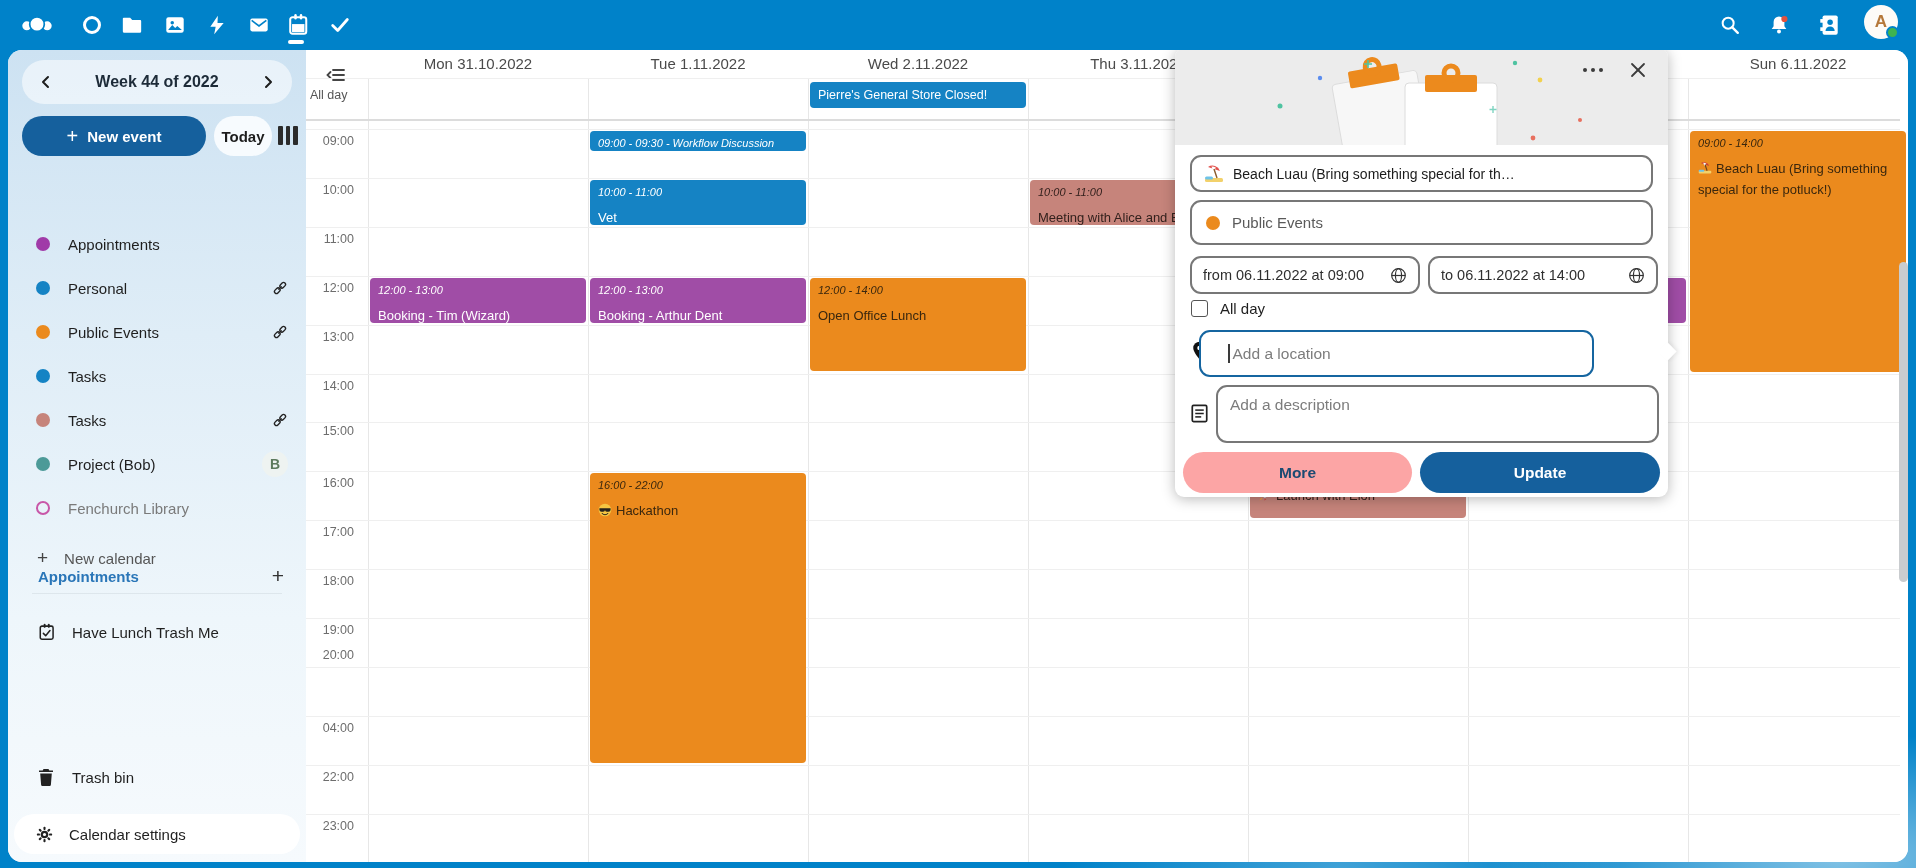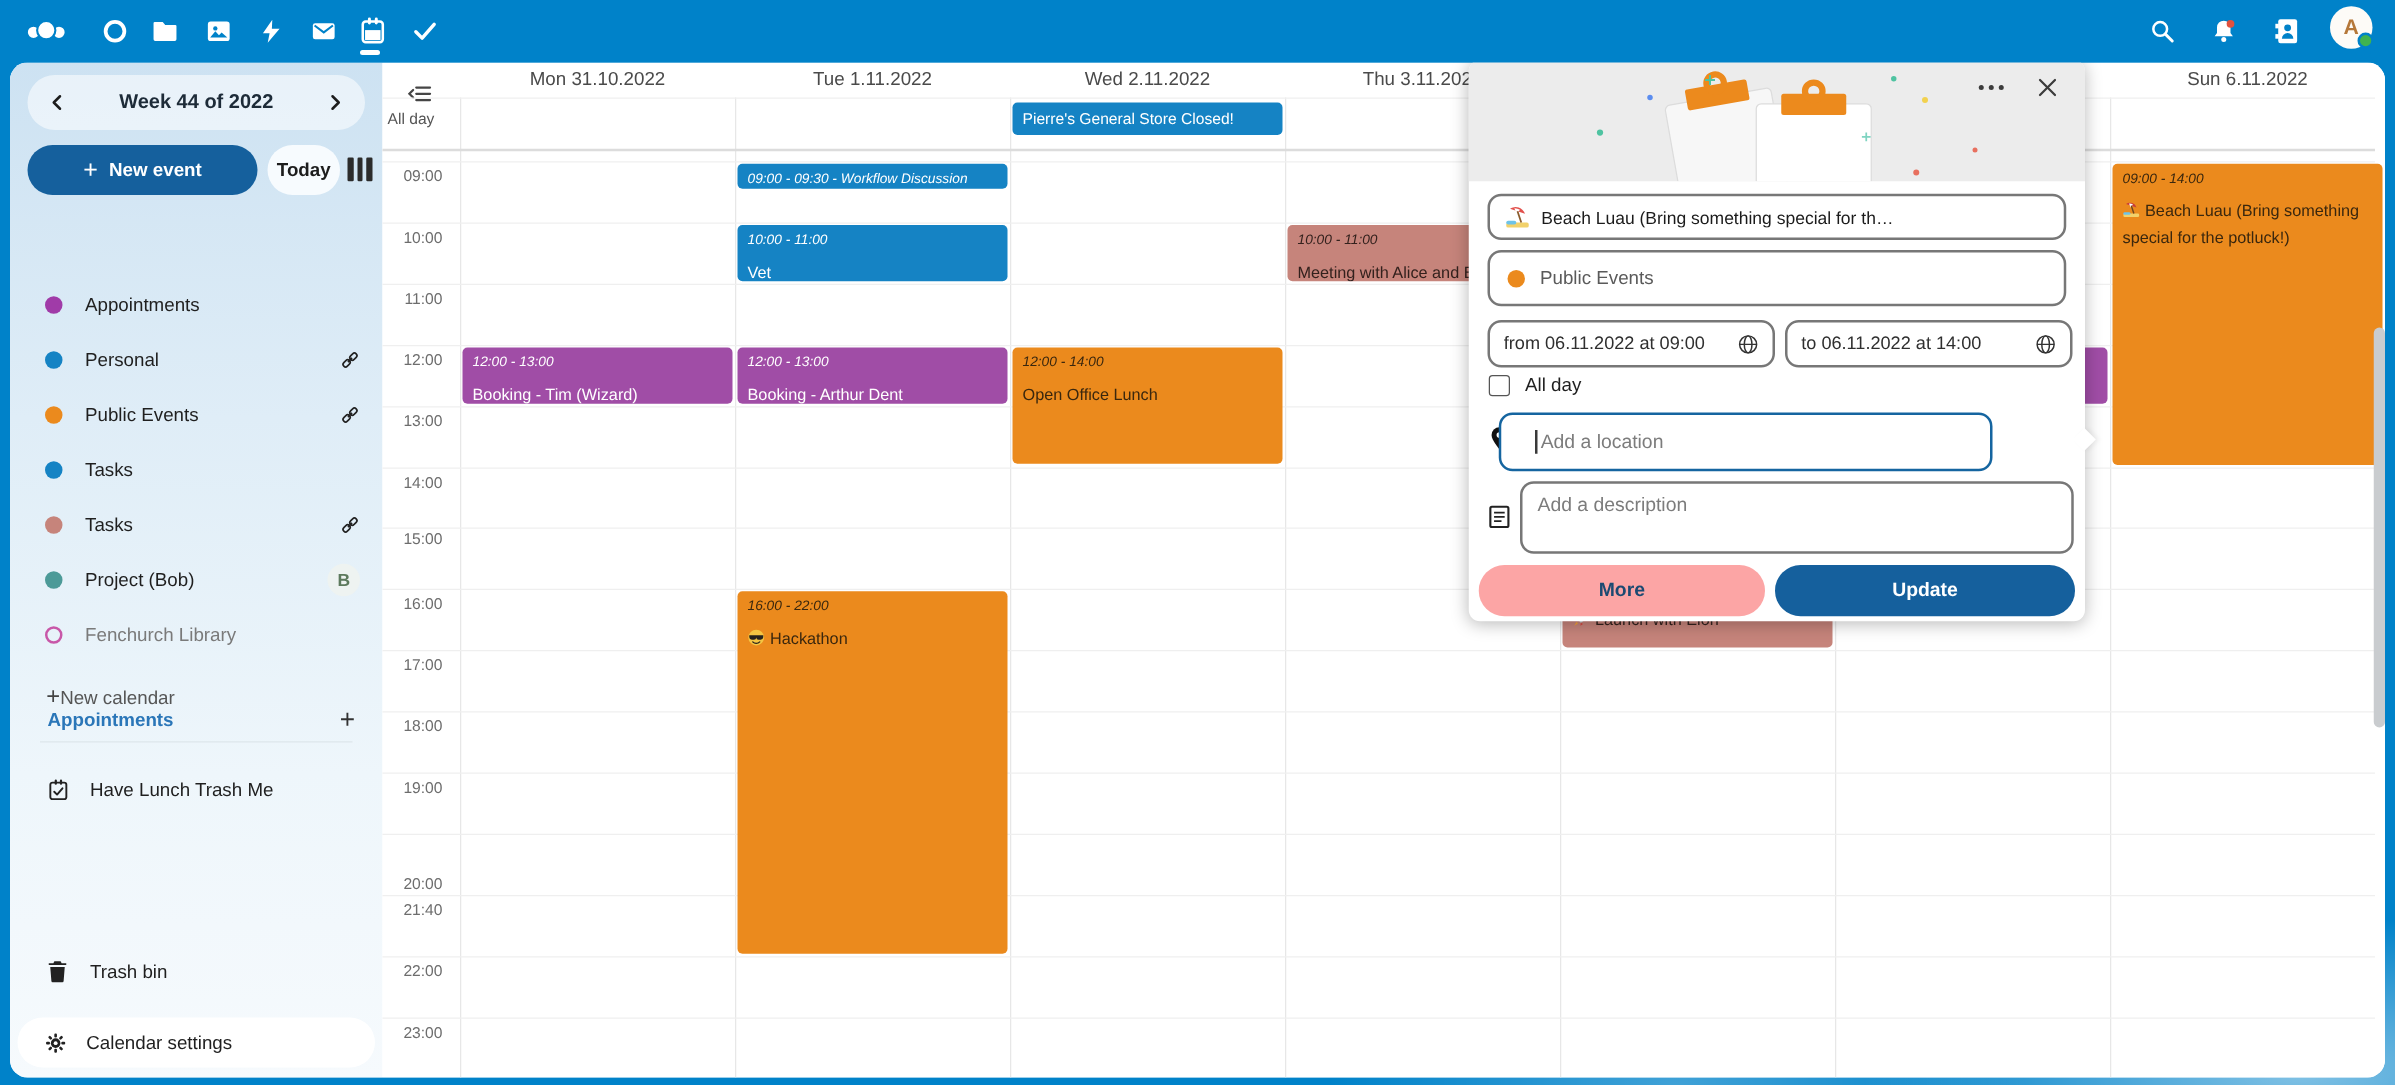--- a/index.html
+++ b/index.html
@@ -34,21 +34,21 @@
   #view-toggle i { width:4.5px; height:19px; background:#2b2b2b; border-radius:1px; }
   .cal-row { position:absolute; left:14px; width:276px; height:40px; display:flex; align-items:center; }
   .cal-dot { width:14px; height:14px; border-radius:50%; margin-left:14px; flex:0 0 auto; }
   .cal-dot.ring { background:transparent !important; border:2.5px solid; }
   .cal-label { margin-left:18px; font-size:15px; color:#1f1f1f; flex:1 1 auto; white-space:nowrap; overflow:hidden; }
   .cal-label.dim { color:#7a7a7a; }
   .cal-trail { margin-right:10px; flex:0 0 auto; display:flex; align-items:center; }
   .b-badge { width:26px; height:26px; border-radius:50%; background:#eef3f1; color:#5d7a5d; font-size:14px; font-weight:700; display:flex; align-items:center; justify-content:center; }
   #new-cal-row { left:14px; width:276px; height:40px; display:flex; align-items:center; color:#555; font-size:15px; }
   #new-cal-row .plus { margin-left:15px; font-size:19px; color:#444; }
-  #new-cal-row span.lab { }
+  #new-cal-row span.lab { margin-left:16px; }
   #sb-divider { left:24px; width:250px; height:1px; background:#dde6ec; }
   #appt-heading { left:30px; font-size:15px; font-weight:700; color:#2a76b8; }
   #appt-plus { left:258px; font-size:21px; color:#333; width:24px; text-align:center; }
   .sb-item { position:absolute; left:14px; width:276px; height:40px; display:flex; align-items:center; font-size:15px; color:#1f1f1f; }
   .sb-item .ic { margin-left:14px; width:20px; display:flex; justify-content:center; }
   .sb-item .lab { margin-left:16px; }
   #settings-pill { left:6px; top:764px; width:286px; height:40px; border-radius:21px; background:#fff; display:flex; align-items:center; font-size:15px; color:#1f1f1f; }
   #settings-pill .ic { margin-left:22px; display:flex; }
   #settings-pill .lab { margin-left:16px; }
   
@@ -366,23 +366,23 @@
         <div class="time-lab" style="top: 374px; text-align: right;">15:00</div>
         <div class="hline" style="top: 421.3px;"></div>
         <div class="time-lab" style="top: 426.3px;">16:00</div>
         <div class="hline" style="top: 470.2px;"></div>
         <div class="time-lab" style="top: 475.2px;">17:00</div>
         <div class="hline" style="top: 519.1px;"></div>
         <div class="time-lab" style="top: 524.1px;">18:00</div>
         <div class="hline" style="top: 568px;"></div>
         <div class="time-lab" style="top: 573px;">19:00</div>
         <div class="hline" style="top: 616.9px;"></div>
-        <div class="time-lab" style="top: 650px;">20:00</div>
+        <div class="time-lab" style="top: 598px;">20:00</div>
         <div class="hline" style="top: 665.8px;"></div>
-        <div class="time-lab" style="top: 670.8px;">21:40</div>
+        <div class="time-lab" style="top: 670.8px;">04:00</div>
         <div class="hline" style="top: 714.7px;"></div>
         <div class="time-lab" style="top: 719.7px;">22:00</div>
         <div class="hline" style="top: 763.6px;"></div>
         <div class="time-lab" style="top: 768.6px;">23:00</div>
       </div>
     <div id="allday-events">
         <div class="allday-event" style="left: 504px; width: 216px; background: rgb(21, 131, 196); color: rgb(255, 255, 255);">Pierre's General Store Closed!</div>
       </div>
     <div id="events">
         <div class="event" style="left: 64px; width: 216px; top: 227.7px; height: 44.9px; background: rgb(160, 77, 166); color: rgb(255, 255, 255);">

